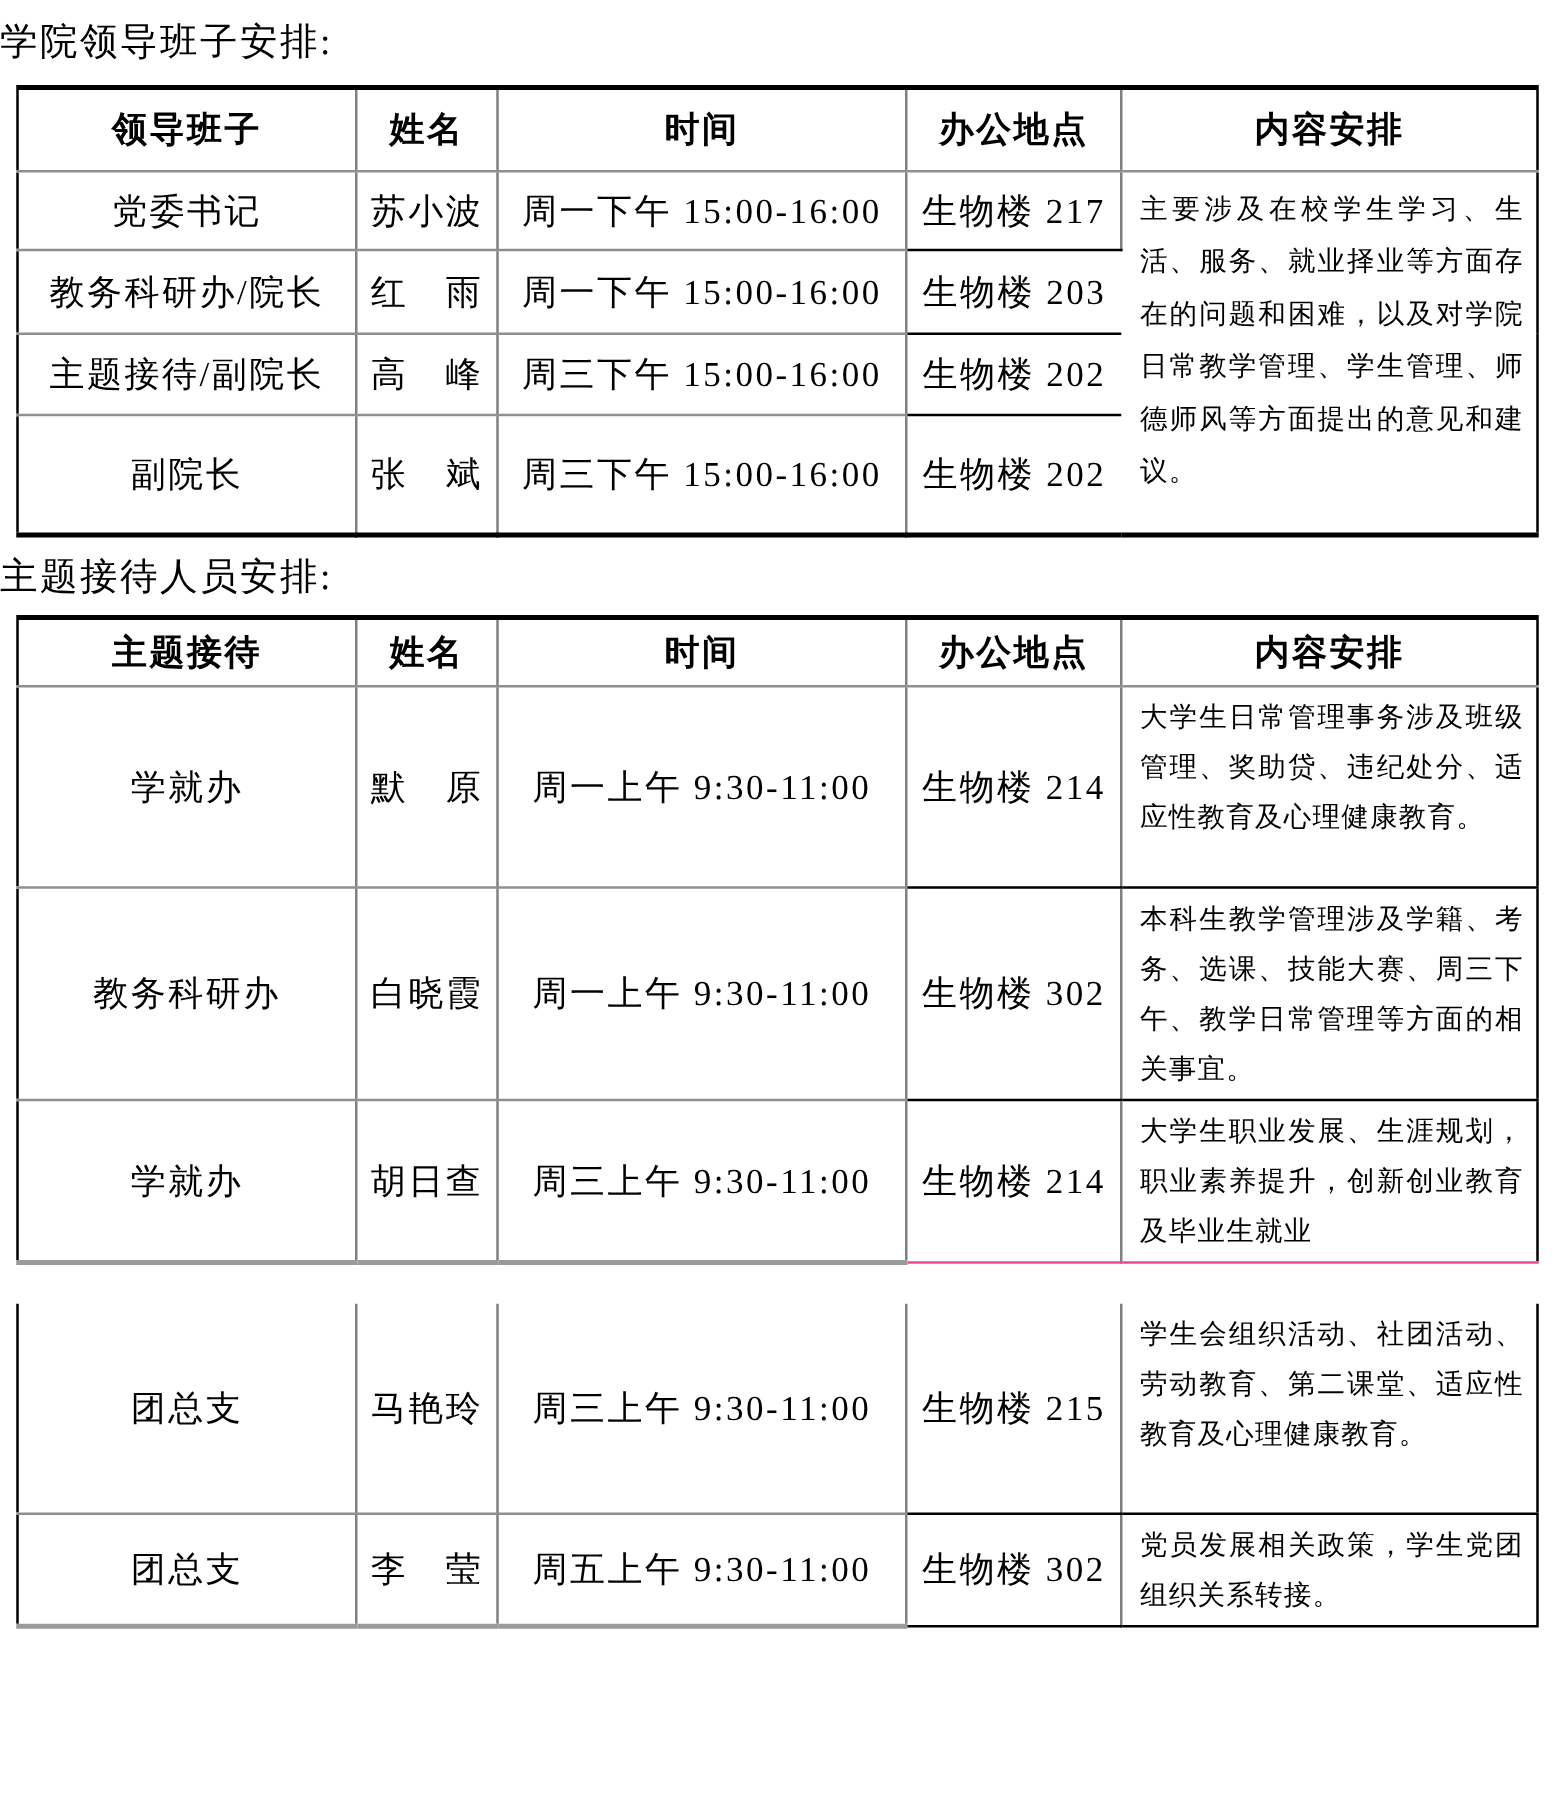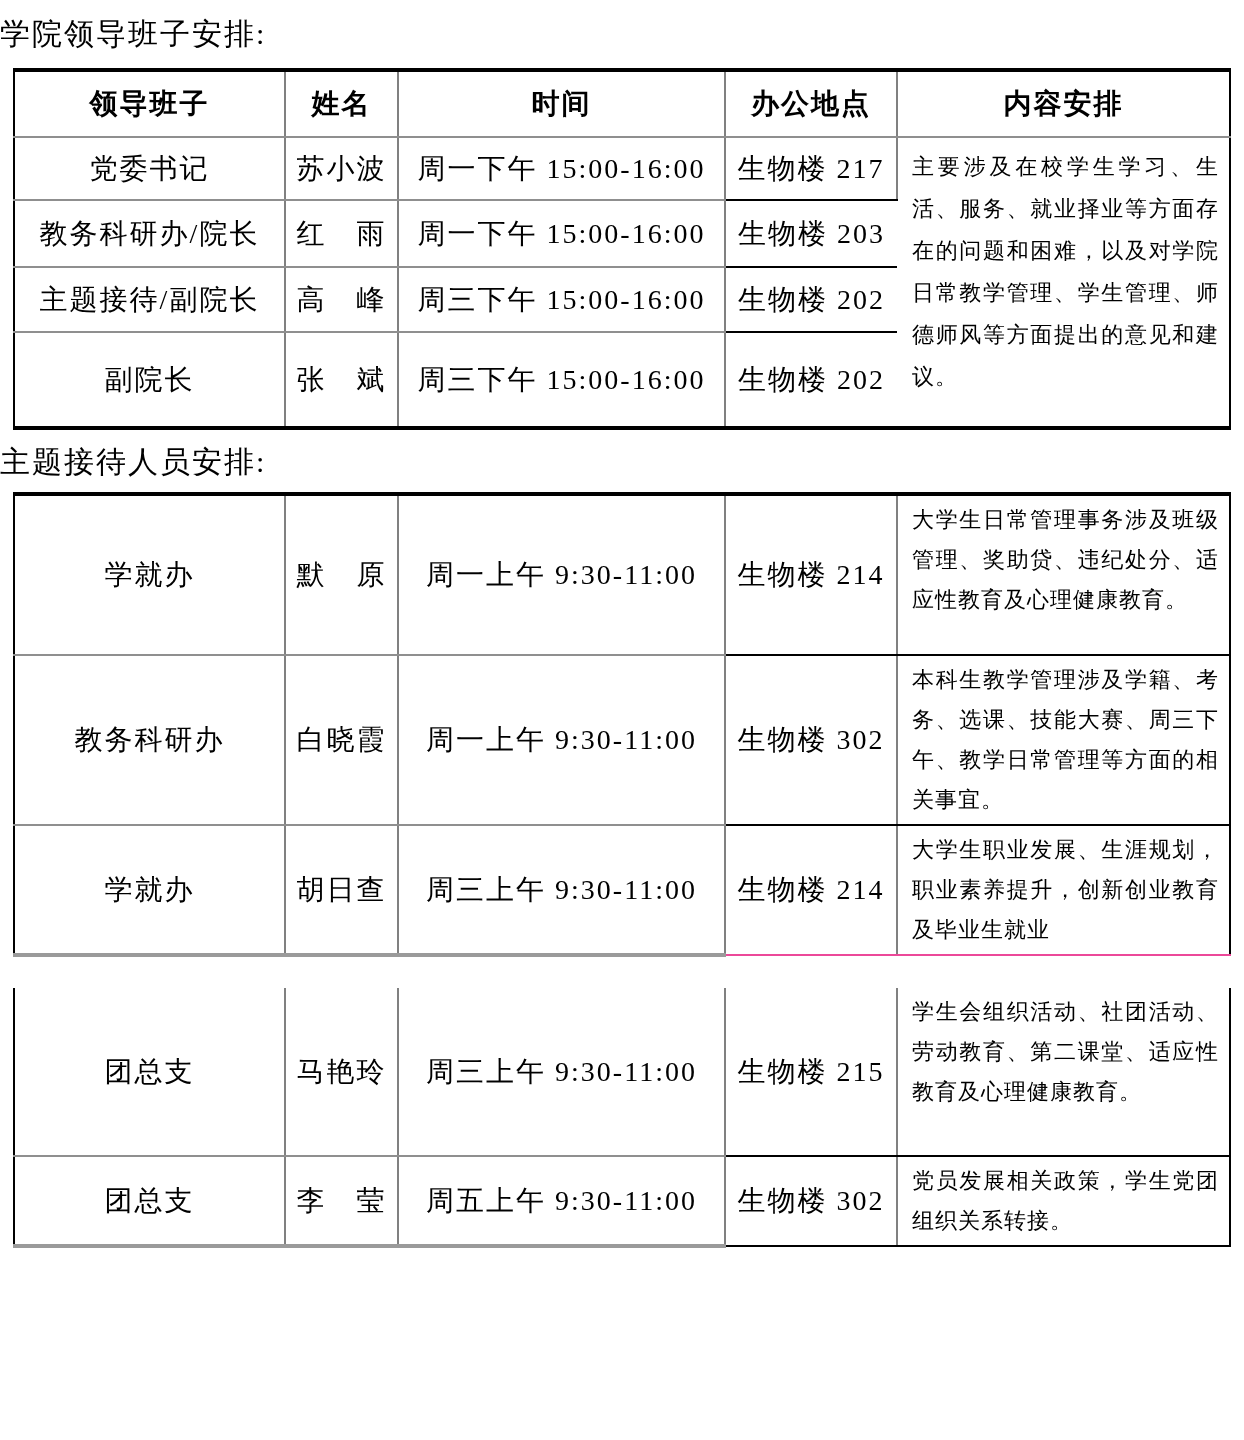--- a/index.html
+++ b/index.html
@@ -139,20 +139,27 @@
 
   <table class="t2">
     <colgroup>
         <col class="c1">
         <col class="c2">
         <col class="c3">
         <col class="c4">
         <col class="c5">
       </colgroup>
     <tbody>
+        <tr style="height:55px">
+      <th>主题接待</th>
+      <th>姓名</th>
+      <th>时间</th>
+      <th>办公地点</th>
+      <th>内容安排</th>
+    </tr>
     <tr style="height:161px">
       <td class="plain">学就办</td>
       <td class="plain">默　原</td>
       <td class="plain">周一上午 9:30-11:00</td>
       <td class="plain blksep">生物楼 214</td>
       <td class="content blksep">大学生日常管理事务涉及班级管理、奖助贷、违纪处分、适应性教育及心理健康教育。</td>
     </tr>
     <tr style="height:165px">
       <td class="plain">教务科研办</td>
       <td class="plain">白晓霞</td>

